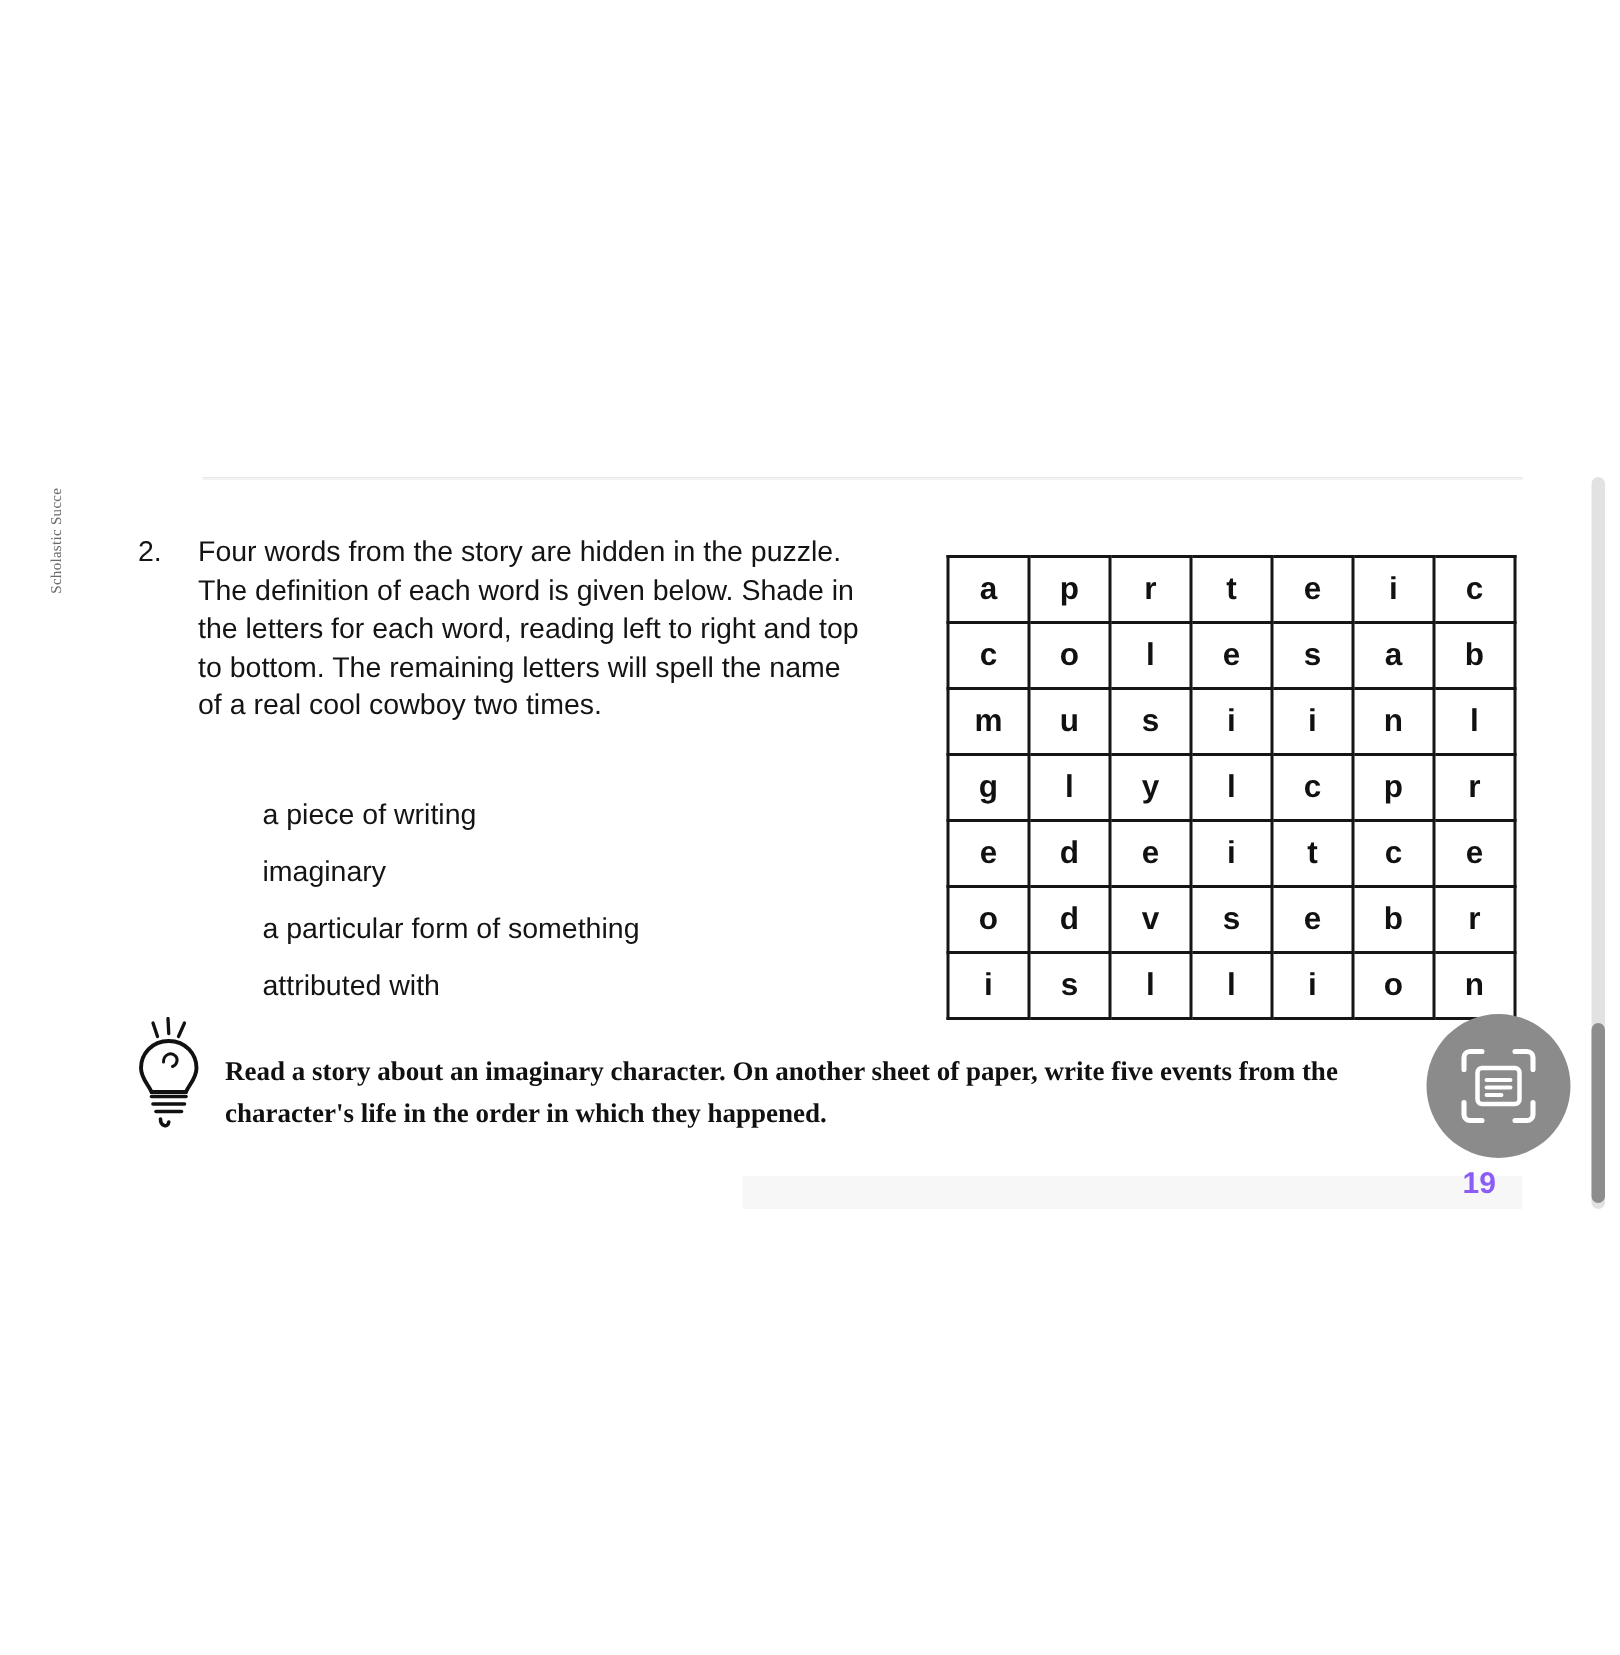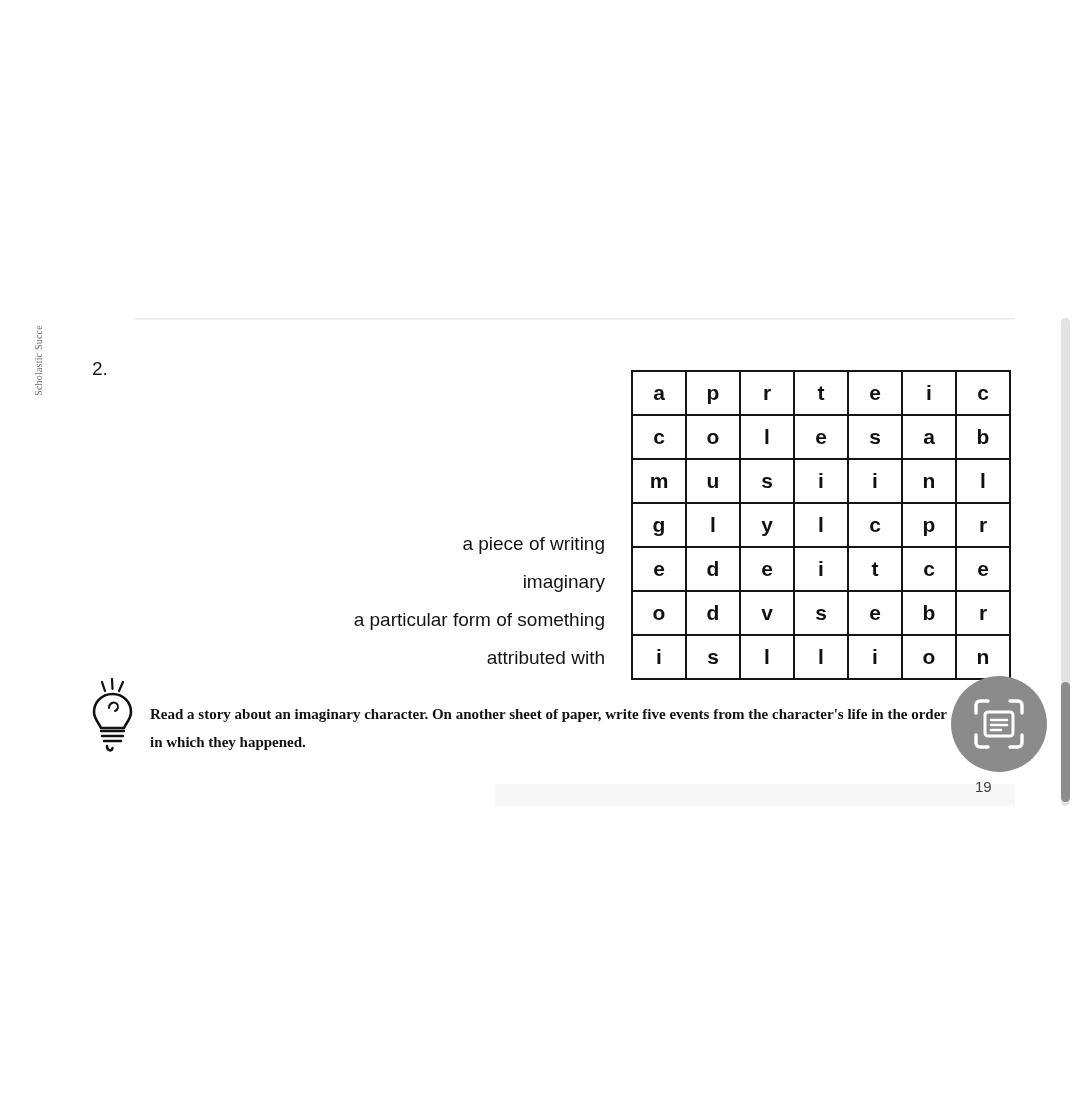--- a/index.html
+++ b/index.html
@@ -97,21 +97,20 @@
     position: absolute;
     left: 175px;
     top: 525px;
     width: 430px;
   }
   .definition {
     font-size: 19px;
     color: #141414;
     line-height: 38px;
     white-space: nowrap;
-    text-align: right;
   }
 
   
   .puzzle {
     position: absolute;
     left: 631px;
     top: 370px;
     border-collapse: collapse;
     border-spacing: 0;
   }
@@ -138,36 +137,36 @@
     align-items: flex-start;
   }
   .bulb {
     position: relative;
     flex: 0 0 62px;
     height: 82px;
   }
   .tip-text {
     font-family: "Liberation Serif", serif;
     font-weight: 700;
-    font-size: 15px;
+    font-size: 18px;
     line-height: 28px;
     color: #111111;
     width: 810px;
     padding-top: 22px;
   }
 
   
   .page-number {
     position: absolute;
     left: 975px;
     top: 778px;
     font-family: "Liberation Sans", sans-serif;
-    font-weight: 400;
-    font-size: 15px;
-    color: #404040;
+    font-weight: 700;
+    font-size: 20px;
+    color: #8b5cf6;
   }
 
   
   .scroll-track {
     position: absolute;
     right: 10px;
     top: 318px;
     width: 9px;
     height: 488px;
     background: #e2e2e2;
@@ -209,20 +208,21 @@
     <div class="band-line l1"></div>
     <div class="band-line l2"></div>
     <div class="band-shade"></div>
   </div>
 
   <div class="spine-text">Scholastic Succe</div>
 
   <div class="question">
     <div class="q-row">
       <div class="q-number">2.</div>
+      <div class="q-text">Four words from the story are hidden in the puzzle. The definition of each word is given below. Shade in the letters for each word, reading left to right and top to bottom. The remaining letters will spell the name of a real cool cowboy two times.</div>
     </div>
   </div>
 
   <div class="definitions">
     <div class="definition">a piece of writing</div>
     <div class="definition">imaginary</div>
     <div class="definition">a particular form of something</div>
     <div class="definition">attributed with</div>
   </div>
 

